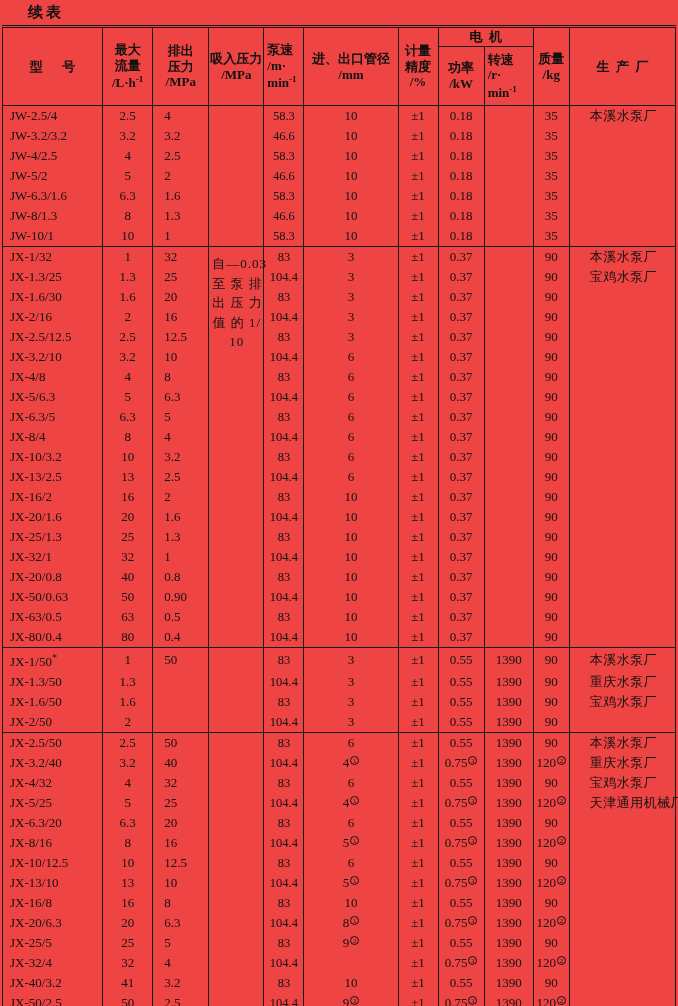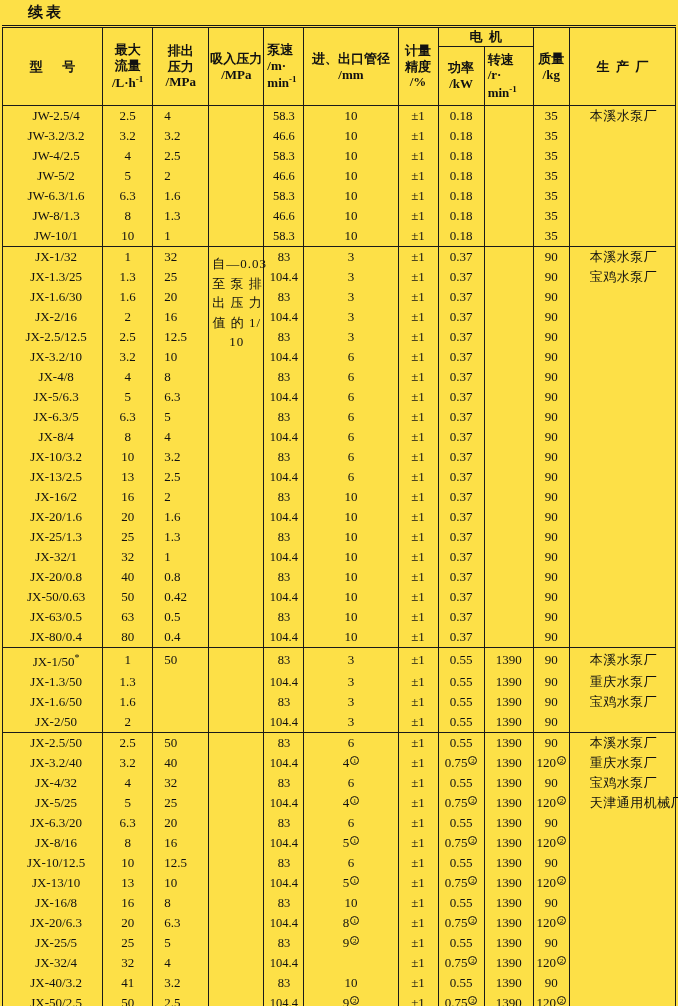--- a/index.html
+++ b/index.html
@@ -1,19 +1,19 @@
 <!DOCTYPE html>
 <html><head>
 <meta charset="utf-8">
 <style>
   html,body{margin:0;padding:0;background:#ffffff;}
   .page{
     position:relative;
     width:678px;height:1006px;
-    background:#fde047;
+    background:#ef4444;
     color:#111;
     font-family:"Liberation Serif","DejaVu Serif",serif;
     overflow:hidden;
   }
   .cont-label{
     margin:3px 0 3px 28px;
     font-size:15px;
     font-weight:bold;
     letter-spacing:3px;
     white-space:pre;
@@ -46,21 +46,21 @@
     border-left:1px solid #1a1a1a;
     border-right:1px solid #1a1a1a;
     height:20px;
     padding:0;
     font-size:13px;
     line-height:20px;
     text-align:center;
     white-space:pre;
     overflow:visible;
   }
-  td.c-model{text-align:center;padding-left:7px;}
+  td.c-model{text-align:left;padding-left:7px;}
   td.c-discharge{text-align:left;padding-left:11px;}
   td.c-maker{text-align:left;padding-left:20px;font-size:13px;letter-spacing:0.5px;}
   td.c-speed{font-size:12.5px;margin-top:8px;}
   td.c-suction{
     vertical-align:top;
     text-align:center;
     padding:7px 2px 0 3px;
     font-size:13px;
     line-height:19.5px;
   }
@@ -408,21 +408,21 @@
           <td class="c-pipe">10</td>
           <td class="c-accuracy">±1</td>
           <td class="c-power">0.37</td>
           <td class="c-rpm"></td>
           <td class="c-mass">90</td>
           <td class="c-maker"></td>
         </tr>
         <tr>
           <td class="c-model">JX-50/0.63</td>
           <td class="c-flow">50</td>
-          <td class="c-discharge">0.42</td>
+          <td class="c-discharge">0.90</td>
           <td class="c-speed">104.4</td>
           <td class="c-pipe">10</td>
           <td class="c-accuracy">±1</td>
           <td class="c-power">0.37</td>
           <td class="c-rpm"></td>
           <td class="c-mass">90</td>
           <td class="c-maker"></td>
         </tr>
         <tr>
           <td class="c-model">JX-63/0.5</td>

